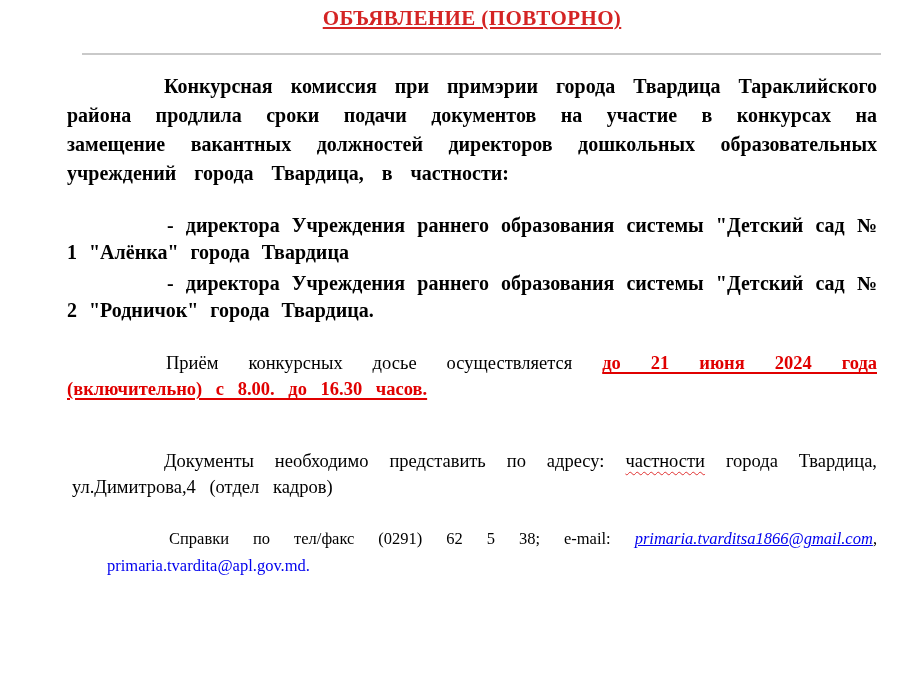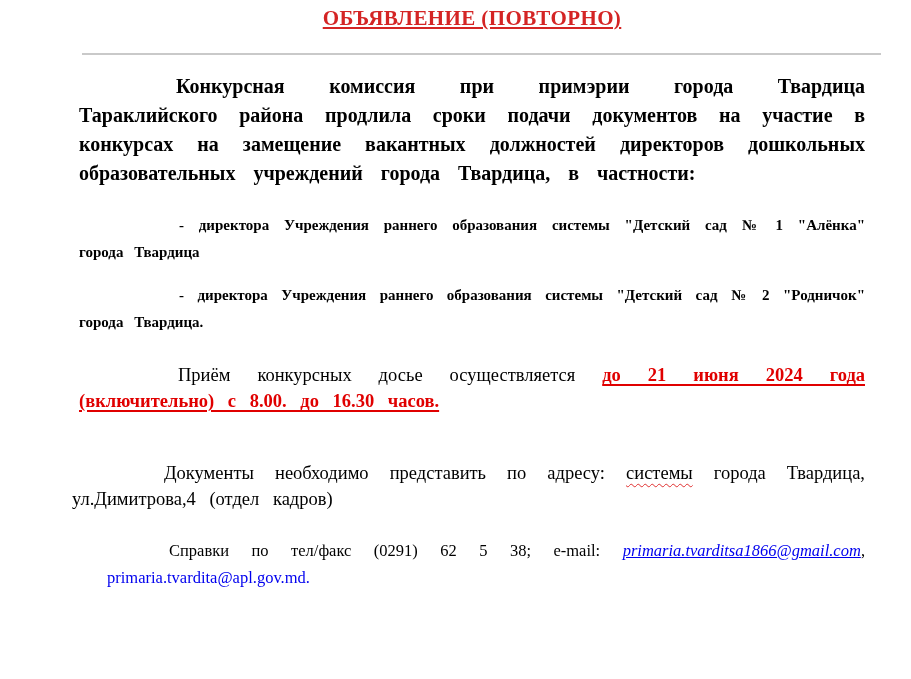--- a/index.html
+++ b/index.html
@@ -24,31 +24,31 @@
   .doc-title .u {
     text-decoration: underline;
     text-decoration-thickness: 2px;
     text-underline-offset: 2px;
   }
   .divider {
     border: 0; height: 0;
     border-top: 2px solid #c9c9c9;
     margin: 21px 0 0 19px;
   }
-  .para { margin: 16px; text-align: justify; hyphens: none; }
+  .para { margin: 4px; text-align: justify; hyphens: none; }
   .lead {
     margin-top: 17px;
     font-size: 20px;
     font-weight: 700;
     line-height: 29px;
     text-indent: 97px;
     word-spacing: 13px;
   }
   .list {
-    font-size: 15px;
+    font-size: 20px;
     font-weight: 700;
     line-height: 27px;
     text-indent: 100px;
     word-spacing: 7px;
   }
   .list-first { margin-top: 24px; }
   .body-par {
     font-size: 18.5px;
     line-height: 26px;
     text-indent: 99px;
@@ -94,17 +94,17 @@
   <hr class="divider">
 
   <p class="para lead">Конкурсная комиссия при примэрии города Твардица Тараклийского района продлила сроки подачи документов на участие в конкурсах на замещение вакантных должностей директоров дошкольных образовательных учреждений города Твардица, в частности:</p>
 
   <p class="para list list-first">- директора  Учреждения раннего образования системы "Детский сад № 1 "Алёнка" города Твардица</p>
   <p class="para list">- директора  Учреждения раннего образования системы "Детский сад № 2 "Родничок" города Твардица.</p>
 
 
   <p class="para body-par deadline"><span>Приём конкурсных досье осуществляется </span><span class="em-red">до 21 июня 2024 года (включительно) с 8.00. до 16.30 часов.</span></p>
 
-  <p class="para body-par address"><span>Документы  необходимо представить по адресу: </span><span class="misspell">системы</span><span> города Твардица, ул.Димитрова,4 (отдел кадров)</span></p>
+  <p class="para body-par address"><span>Документы  необходимо представить по адресу: </span><span class="misspell">частности</span><span> города Твардица, ул.Димитрова,4 (отдел кадров)</span></p>
 
   <p class="para contacts"><span>Справки по тел/факс (0291) 62 5 38; e-mail: </span><a class="email underlined">primaria.tvarditsa1866@gmail.com</a><span>, </span><a class="email">primaria.tvardita@apl.gov.md</a><span class="blue-text">.</span></p>
 
 </div>
 
 </body></html>

